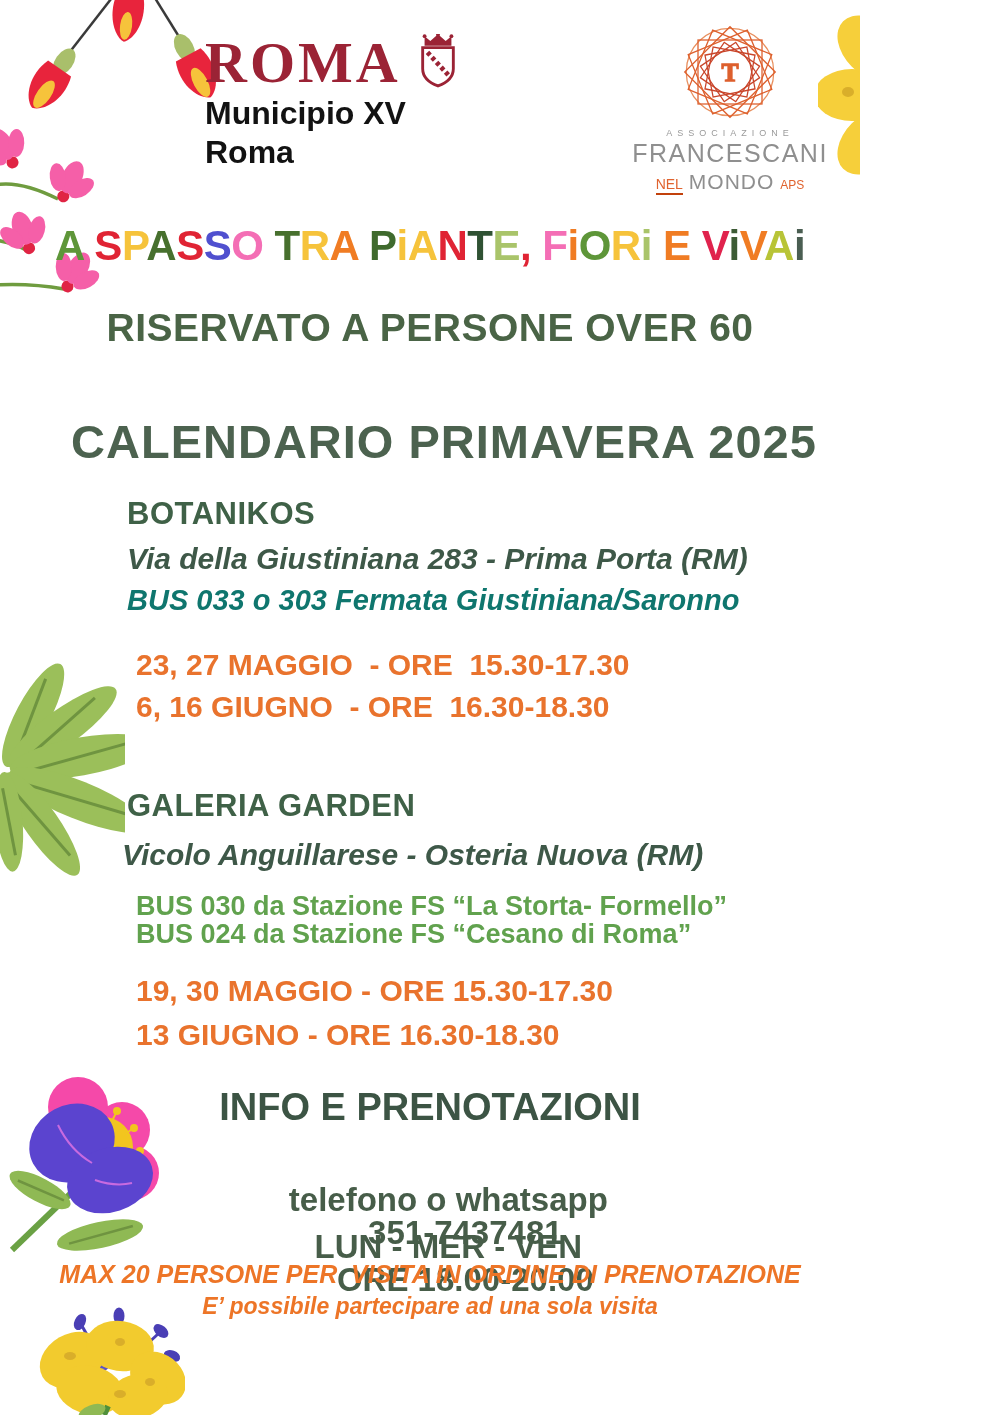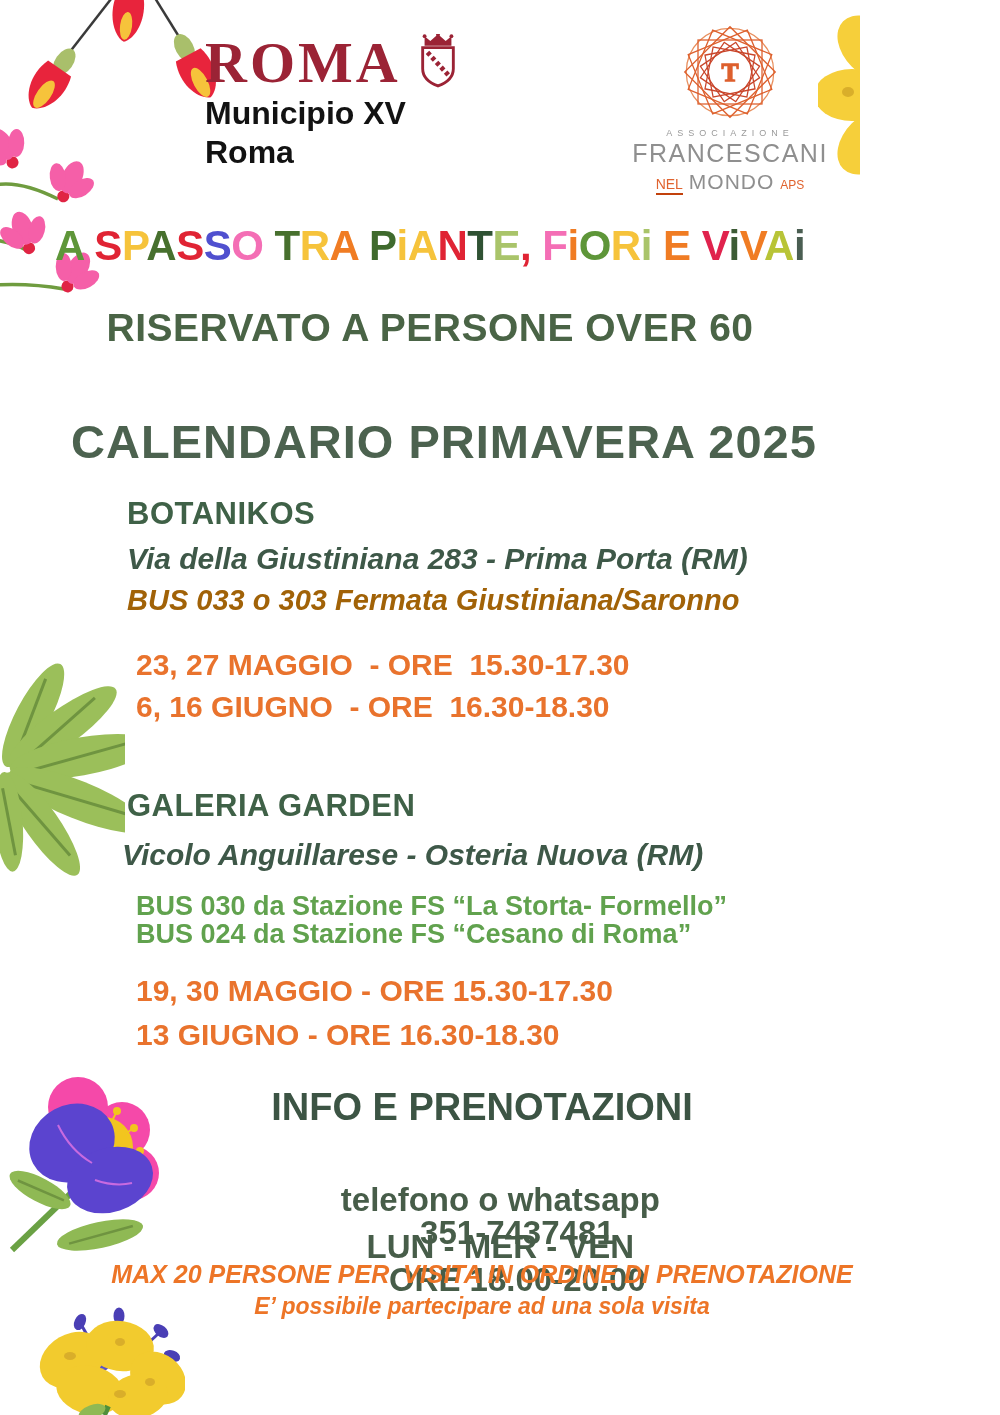--- a/index.html
+++ b/index.html
@@ -26,38 +26,38 @@
          font-size:42px;font-weight:800;letter-spacing:-0.5px;white-space:pre;line-height:1.15;}
   .subtitle{position:absolute;left:0;top:306px;width:100%;text-align:center;
             font-size:39px;font-weight:800;color:#4a6446;letter-spacing:0.5px;}
   .cal-heading{position:absolute;left:0;top:400px;width:100%;margin:14px;text-align:center;
                font-size:47px;font-weight:700;color:#4c624f;letter-spacing:1px;}
 
   
   .line{position:absolute;white-space:pre;line-height:1;}
   .sec-name{font-size:31px;font-weight:700;color:#3f6147;letter-spacing:0.5px;}
   .sec-addr{font-size:30px;font-weight:700;font-style:italic;color:#3e5848;}
-  .sec-bus-i{font-size:29px;font-weight:700;font-style:italic;color:#a16207;}
+  .sec-bus-i{font-size:29px;font-weight:700;font-style:italic;color:#0f766e;}
   .sec-bus{font-size:27px;font-weight:700;color:#61a24e;}
   .sec-date{font-size:30px;font-weight:700;color:#e9732d;}
 
   .l-sec1-name{left:127px;top:498px;}
   .l-sec1-addr{left:127px;top:544px;}
   .l-sec1-bus{left:127px;top:586px;}
   .l-sec1-d1{left:136px;top:650px;}
   .l-sec1-d2{left:136px;top:692px;}
   .l-sec2-name{left:127px;top:790px;}
   .l-sec2-addr{left:122px;top:840px;}
   .l-sec2-busA{left:136px;top:893px;}
   .l-sec2-busB{left:136px;top:921px;}
   .l-sec2-d1{left:136px;top:976px;}
   .l-sec2-d2{left:136px;top:1020px;}
 
   
-  .ctr{left:16px;width:100%;text-align:center;padding-left:36px;}
+  .ctr{left:0;width:100%;text-align:center;}
   .info-heading{top:1088px;font-size:38px;font-weight:800;color:#3c5444;}
   .info-tel{top:1150px;font-size:33px;font-weight:700;color:#475d49;}
   .info-hours{top:1197px;font-size:33px;font-weight:700;color:#475d49;}
   .gap-left{margin-left:34px;}
   .info-note1{top:1262px;font-size:25px;font-weight:700;font-style:italic;color:#ed7527;}
   .info-note2{top:1295px;font-size:23px;font-weight:700;font-style:italic;color:#ed7527;}
 </style>
 </head>
 <body>
 

